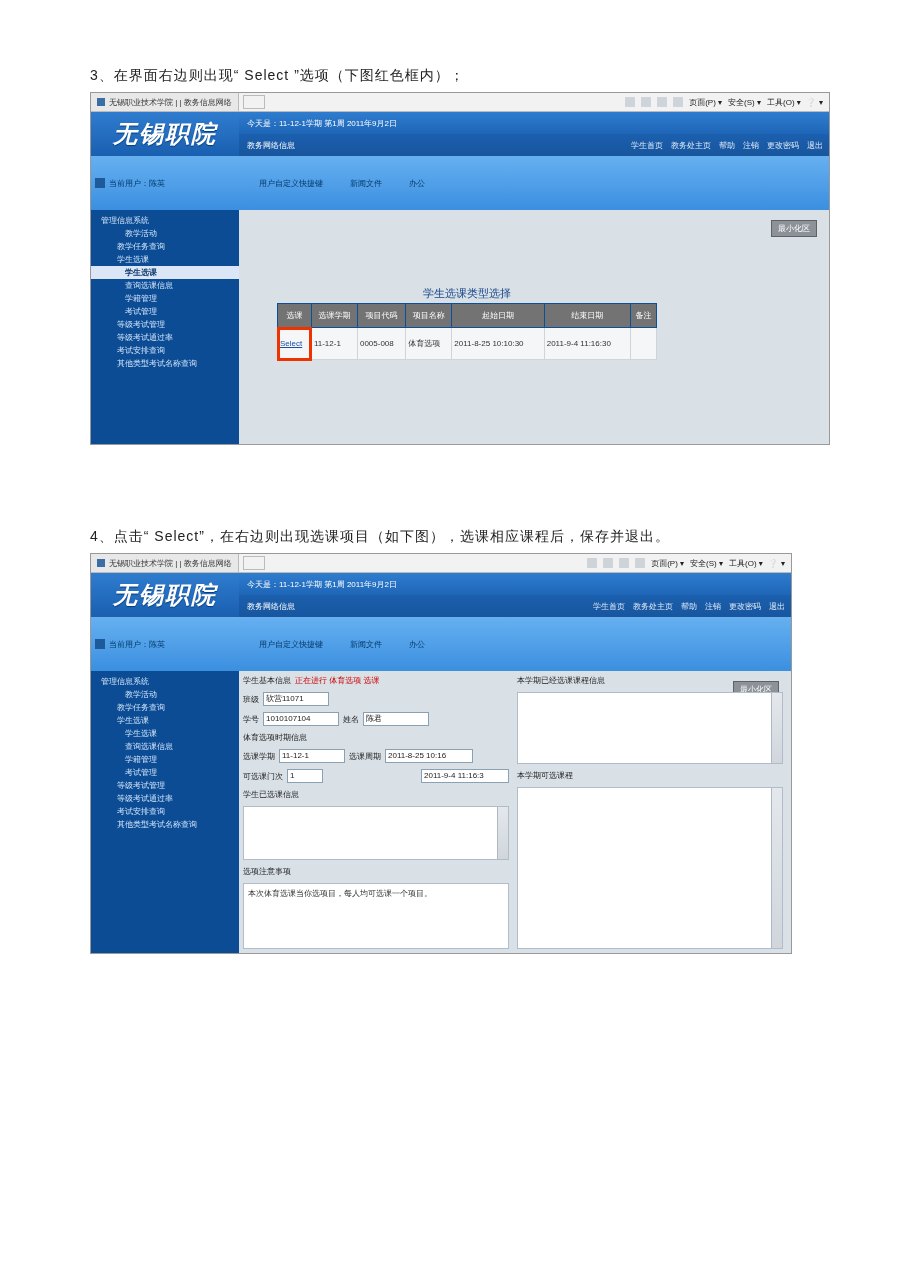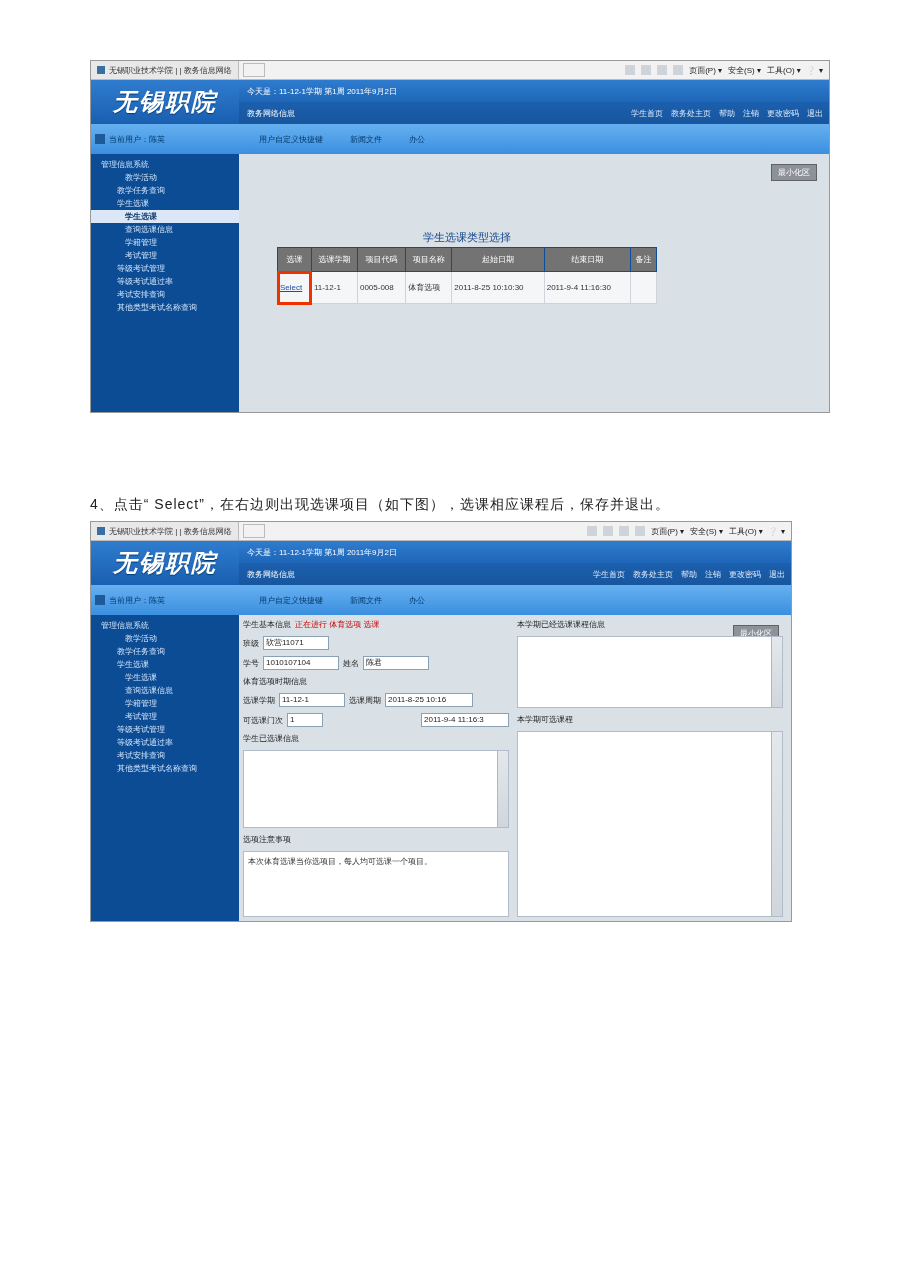--- a/index.html
+++ b/index.html
@@ -52,21 +52,21 @@
     text-shadow: 0 1px 1px #003d79;
     letter-spacing: 2px;
   }
   .banner-right { flex: 1; display: flex; flex-direction: column; font-size: 8px; color: #fff; }
   .banner-top { flex: 1; display: flex; align-items: center; padding-left: 8px; background: linear-gradient(#2f7ccf,#1e66b7); }
   .banner-bottom { flex: 1; display: flex; align-items: center; padding-left: 8px; background: linear-gradient(#1b5fae,#18569e); justify-content: space-between; }
   .topnav { display: flex; gap: 8px; padding-right: 6px; color: #dfeaf7; }
   .userbar {
     height: 30px; background: linear-gradient(#66b0f0,#3b8fe0);
     display: flex; align-items: center; font-size: 8px; color: #003a6c;
-    padding: 0 4px;
+    padding: 12px 4px;
   }
   .userbar .home { width: 10px; height: 10px; background: #1d5a9a; margin-right: 4px; }
   .userbar .sep { width: 150px; }
   .userbar .links { display: flex; gap: 27px; color: #04396a; }
   .userbar .link { color: #04396a; }
   .body {
     flex: 1; display: flex; overflow: hidden;
   }
   .sidebar {
     width: 148px;
@@ -129,20 +129,21 @@
   .notes {
     background: #fff; border: 1px solid #b0bcc9; height: 56px; padding: 4px;
     font-size: 8px; color: #333;
   }
 </style>
 </head>
 <body>
 
 <div class="page">
 
+  <div class="instr">3、在界面右边则出现“ Select ”选项（下图红色框内）；</div>
 
   <div class="shot">
 
     <div class="ie-toolbar">
       <div class="ie-tab">
         <span class="ico"></span>
         <span>无锡职业技术学院 | | 教务信息网络</span>
       </div>
       <div class="ie-blank"></div>
       <div class="ie-right">

